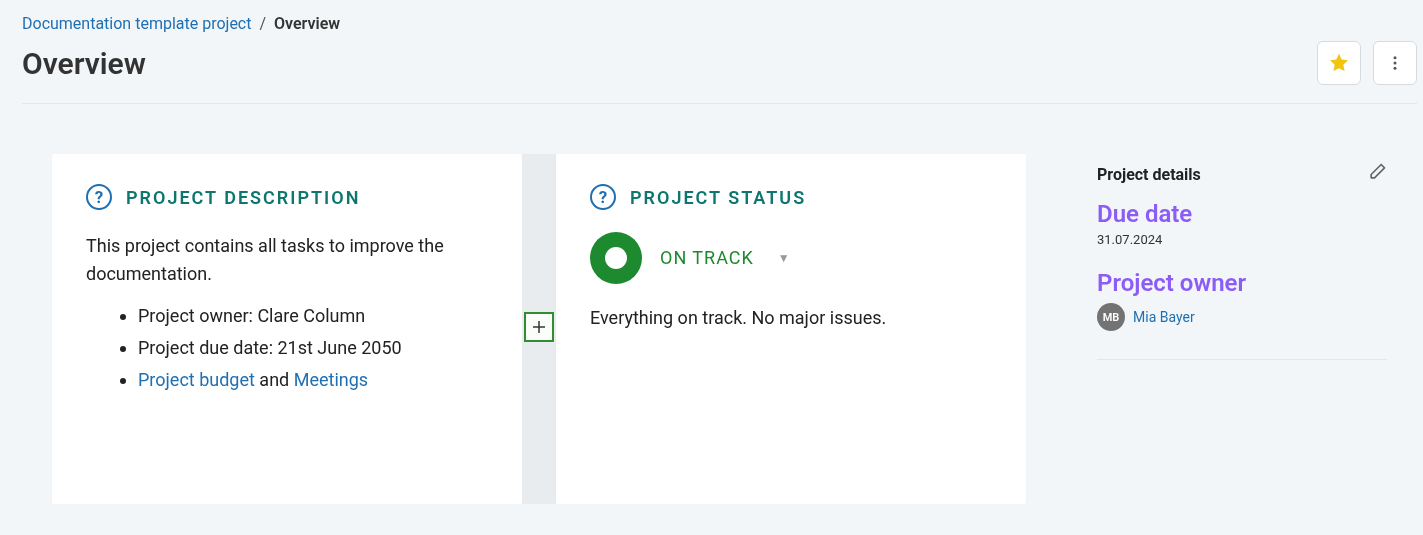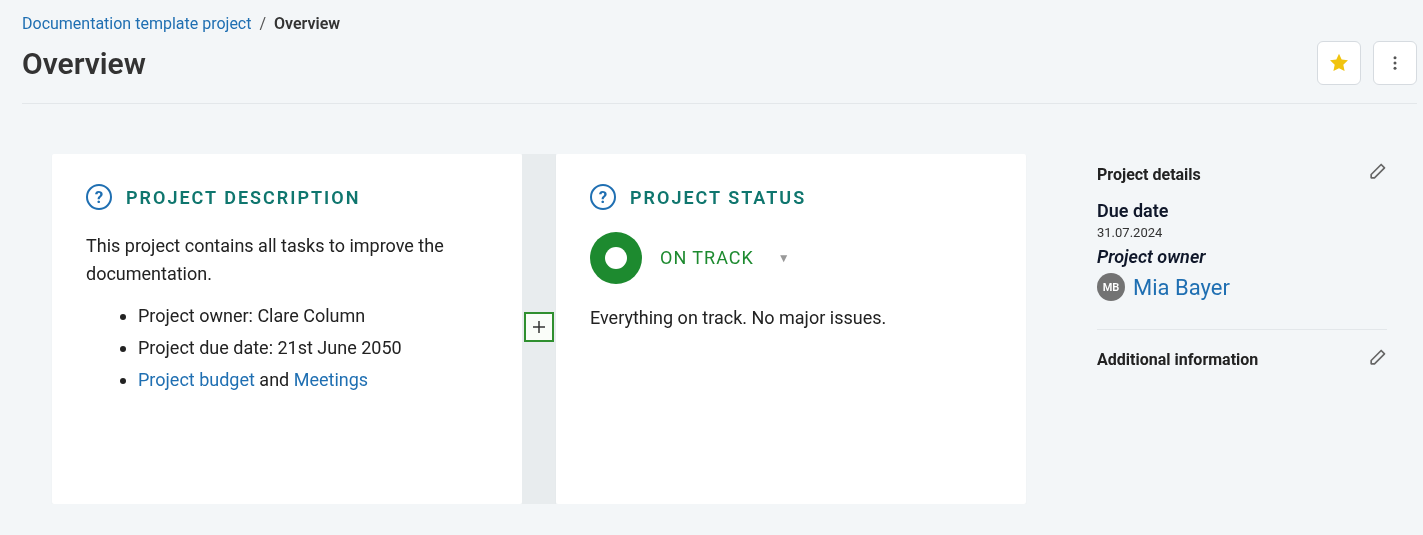--- a/index.html
+++ b/index.html
@@ -178,24 +178,24 @@
   .side-title {
     font-size: 16px;
     font-weight: 700;
     color: #222;
   }
   .edit-icon {
     cursor: pointer;
     color: #666;
   }
   .side-label {
-    font-size: 18px;
+    font-size: 24px;
     font-weight: 600;
     margin-top: 10px;
-    color: #0f172a;
+    color: #8b5cf6;
   }
   .side-value {
     font-size: 13px;
     margin-top: 4px;
     color: #333;
   }
   .owner-row {
     display: flex;
     align-items: center;
     gap: 8px;
@@ -208,21 +208,21 @@
     background: #737373;
     color: #fff;
     font-size: 11px;
     font-weight: 600;
     display: flex;
     align-items: center;
     justify-content: center;
   }
   .owner-link {
     color: #1f6fb2;
-    font-size: 22px;
+    font-size: 14px;
     text-decoration: none;
     text-align: center;
   }
   .side-divider {
     border: none;
     border-top: 1px solid #e3e7ea;
     margin: 28px 0 18px 0;
   }
 </style>
 </head>
@@ -308,32 +308,24 @@
         <span class="side-title">Project details</span>
         <span class="edit-icon">
           <svg width="20" height="20" viewBox="0 0 24 24" fill="none" stroke="#666" stroke-width="2" stroke-linecap="round" stroke-linejoin="round">
               <path d="M17 3l4 4-12 12H5v-4L17 3z"></path>
             </svg>
         </span>
       </div>
       <div class="side-label">Due date</div>
       <div class="side-value">31.07.2024</div>
 
-      <div class="side-label" style="margin-top:6px;font-style:italic;">Project owner</div>
+      <div class="side-label" style="margin-top:22px;">Project owner</div>
       <div class="owner-row">
         <span class="avatar">MB</span>
         <a href="#" class="owner-link">Mia Bayer</a>
       </div>
 
       <hr class="side-divider">
 
-      <div class="side-section-head">
-        <span class="side-title" style="line-height:1.25;">Additional information</span>
-        <span class="edit-icon">
-          <svg width="20" height="20" viewBox="0 0 24 24" fill="none" stroke="#666" stroke-width="2" stroke-linecap="round" stroke-linejoin="round">
-              <path d="M17 3l4 4-12 12H5v-4L17 3z"></path>
-            </svg>
-        </span>
-      </div>
     </aside>
 
   </div>
 </div>
 
 </body></html>

